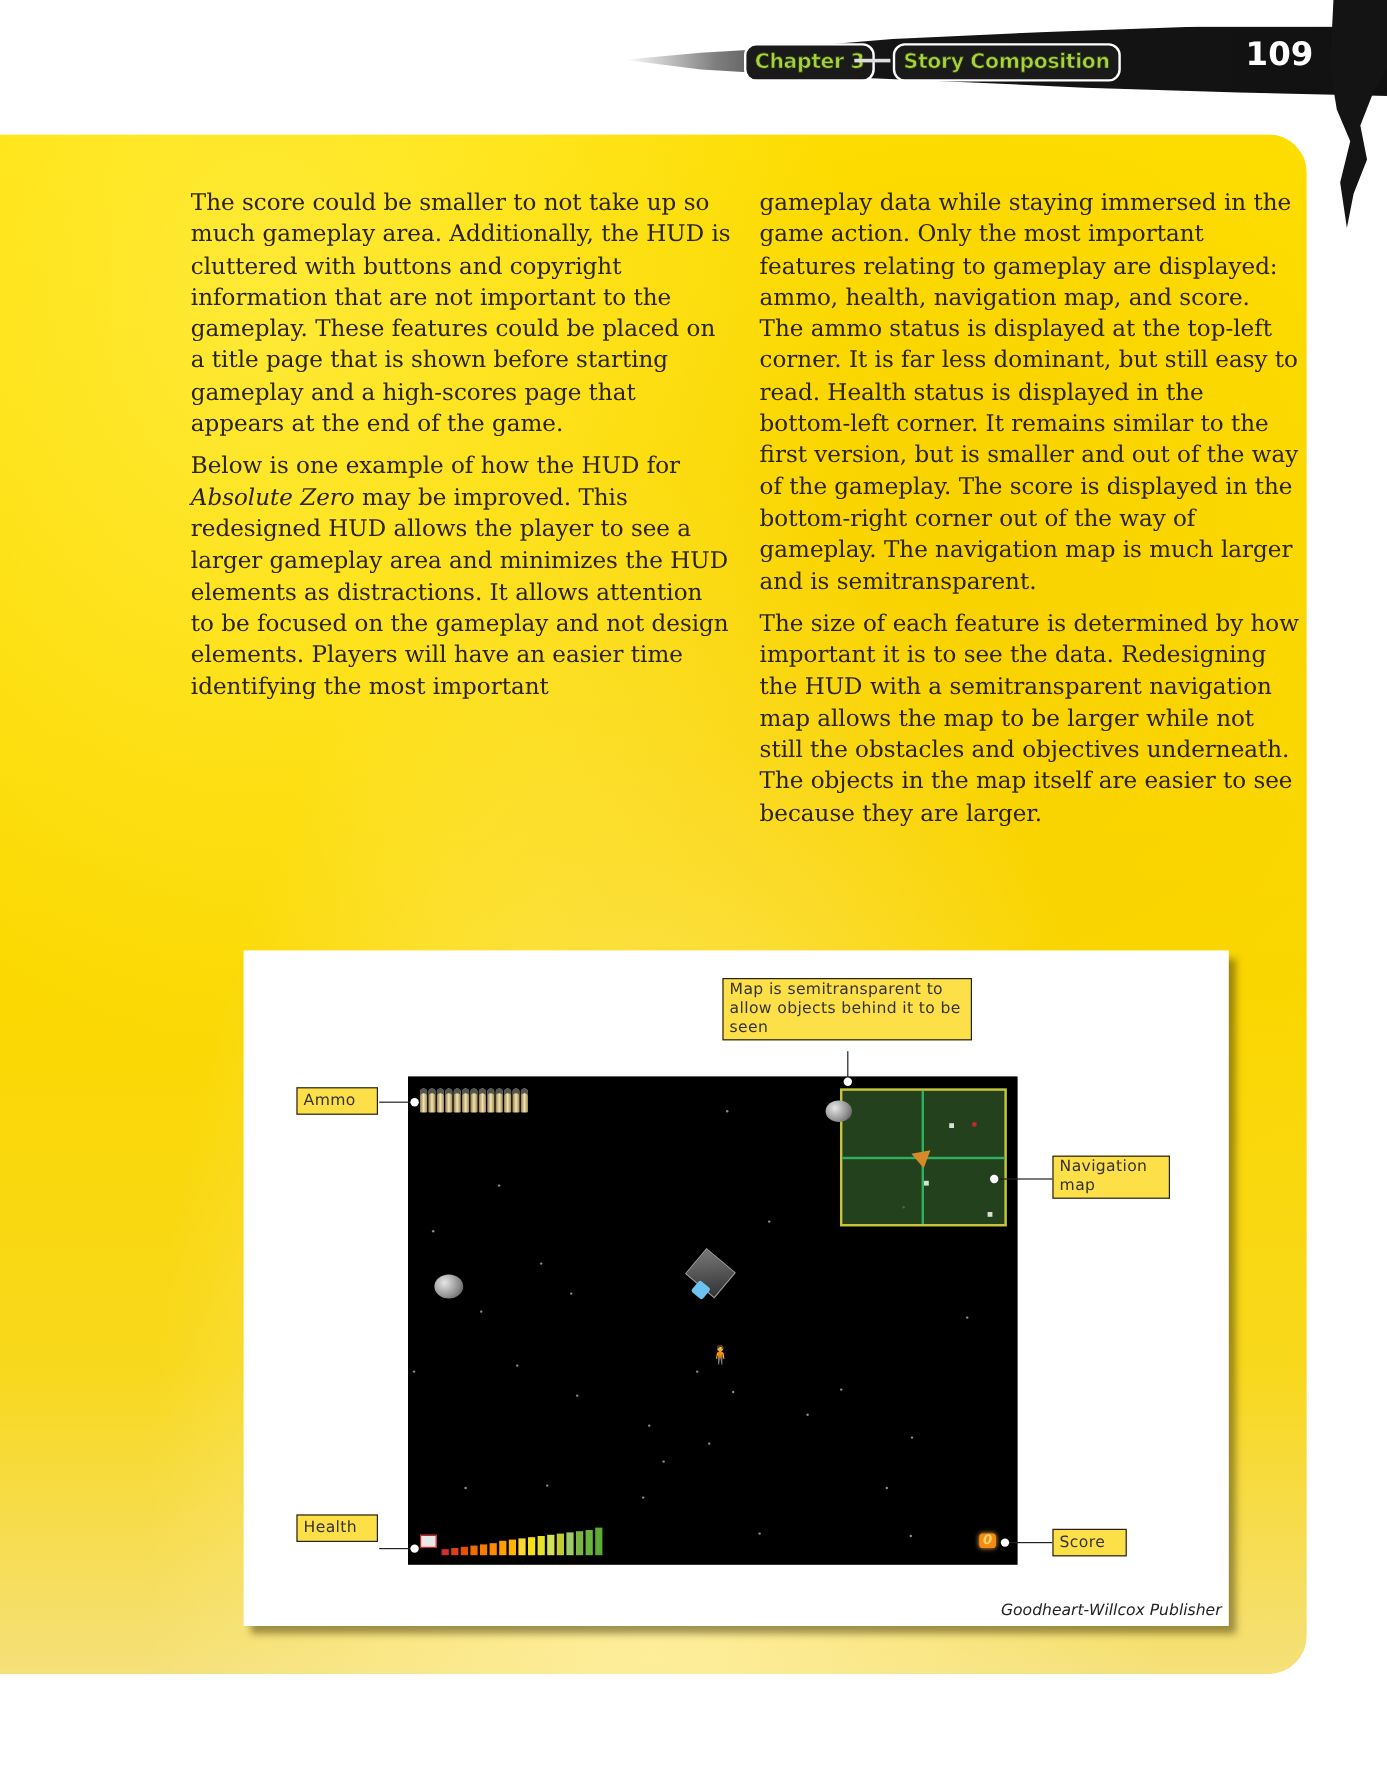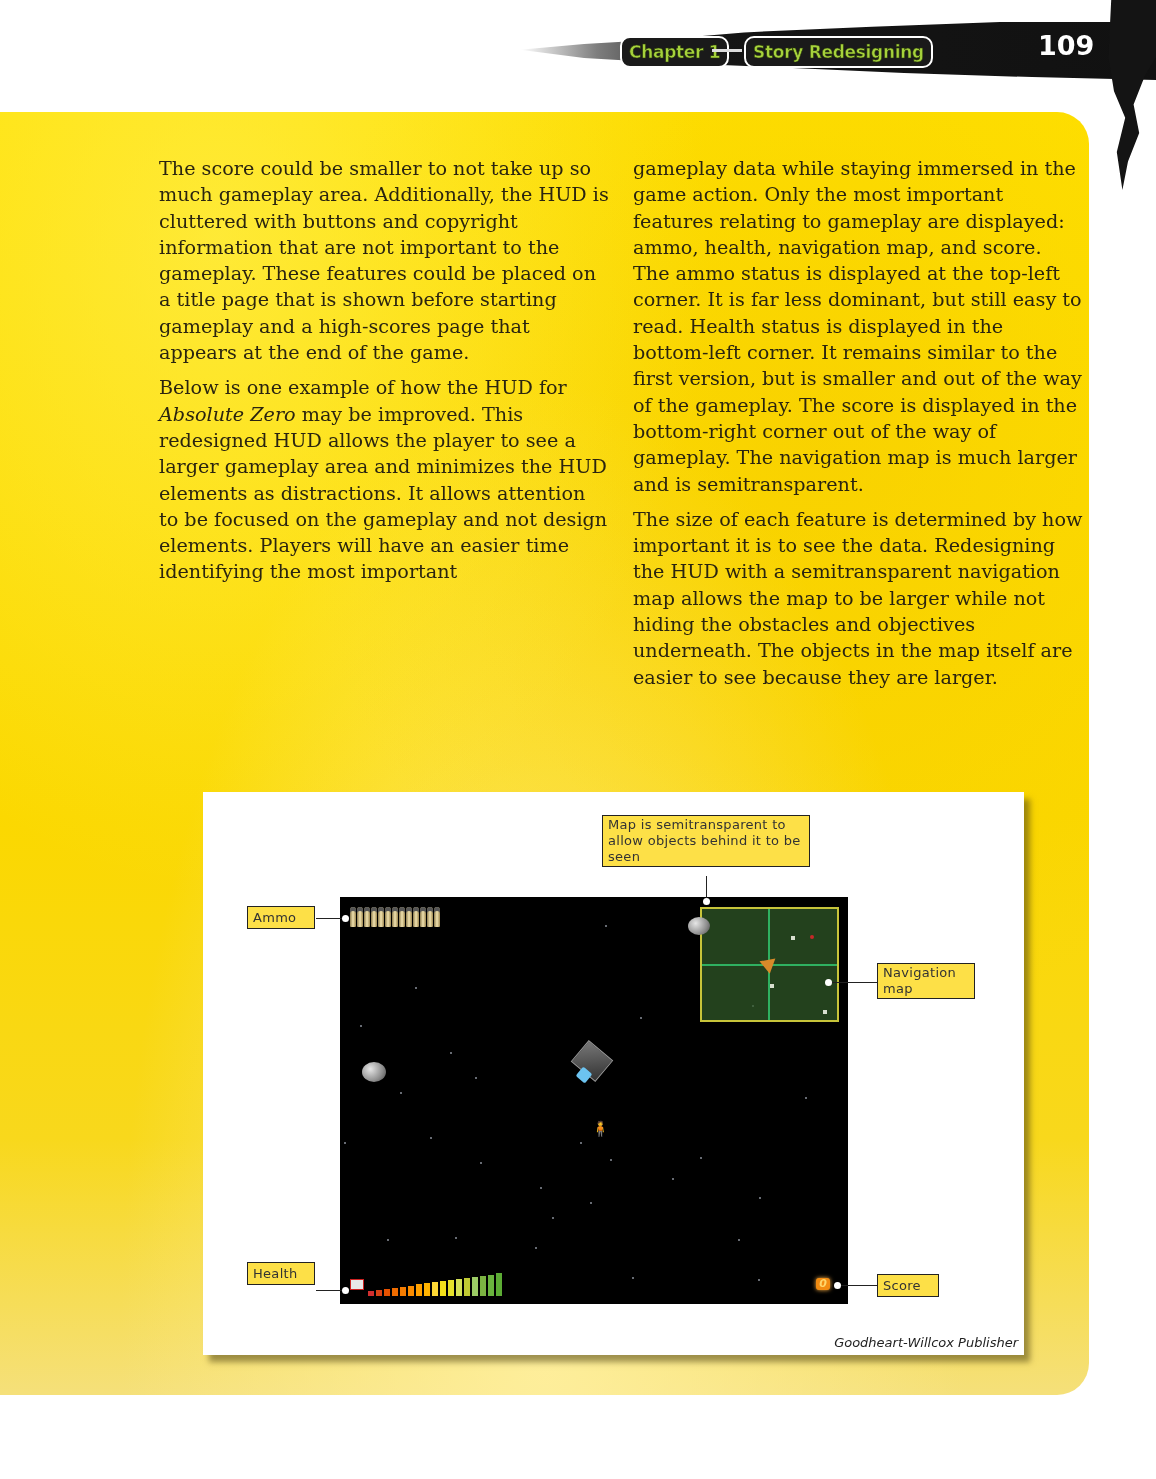--- a/index.html
+++ b/index.html
@@ -118,36 +118,36 @@
     position:absolute; right:6px; bottom:5px;
     font-family:"DejaVu Sans", sans-serif; font-style:italic; font-size:13px; color:#222;
   }
 </style>
 </head>
 <body>
 
 <div class="header">
   <div class="splat"></div>
   <div class="splat-drip"></div>
-  <div class="chapter-tab chapter-num">Chapter 1</div>
+  <div class="chapter-tab chapter-num">Chapter 3</div>
   <div class="tab-dash"></div>
-  <div class="chapter-tab chapter-name">Story Redesigning</div>
+  <div class="chapter-tab chapter-name">Story Composition</div>
   <div class="page-number">109</div>
 </div>
 
 <div class="panel"></div>
 
 <div class="col col-left">
   <p>The score could be smaller to not take up so much gameplay area. Additionally, the HUD is cluttered with buttons and copyright information that are not important to the gameplay. These features could be placed on a title page that is shown before starting gameplay and a high-scores page that appears at the end of the game.</p>
   <p><span>Below is one example of how the HUD for </span><em>Absolute Zero</em><span> may be improved. This redesigned HUD allows the player to see a larger gameplay area and minimizes the HUD elements as distractions. It allows attention to be focused on the gameplay and not design elements. Players will have an easier time identifying the most important</span></p>
 </div>
 
 <div class="col col-right">
   <p>gameplay data while staying immersed in the game action. Only the most important features relating to gameplay are displayed: ammo, health, navigation map, and score. The ammo status is displayed at the top-left corner. It is far less dominant, but still easy to read. Health status is displayed in the bottom-left corner. It remains similar to the first version, but is smaller and out of the way of the gameplay. The score is displayed in the bottom-right corner out of the way of gameplay. The navigation map is much larger and is semitransparent.</p>
-  <p>The size of each feature is determined by how important it is to see the data. Redesigning the HUD with a semitransparent navigation map allows the map to be larger while not hiding the obstacles and objectives underneath. The objects in the map itself are easier to see because they are larger.</p>
+  <p>The size of each feature is determined by how important it is to see the data. Redesigning the HUD with a semitransparent navigation map allows the map to be larger while not still the obstacles and objectives underneath. The objects in the map itself are easier to see because they are larger.</p>
 </div>
 
 <div class="figure">
 
   <div class="game" id="game">
       <div class="star" style="left: 300px; top: 120px;"></div>
       <div class="star" style="left: 465px; top: 200px;"></div>
       <div class="star" style="left: 240px; top: 245px;"></div>
       <div class="star" style="left: 418px; top: 382px;"></div>
       <div class="star" style="left: 292px; top: 380px;"></div>

